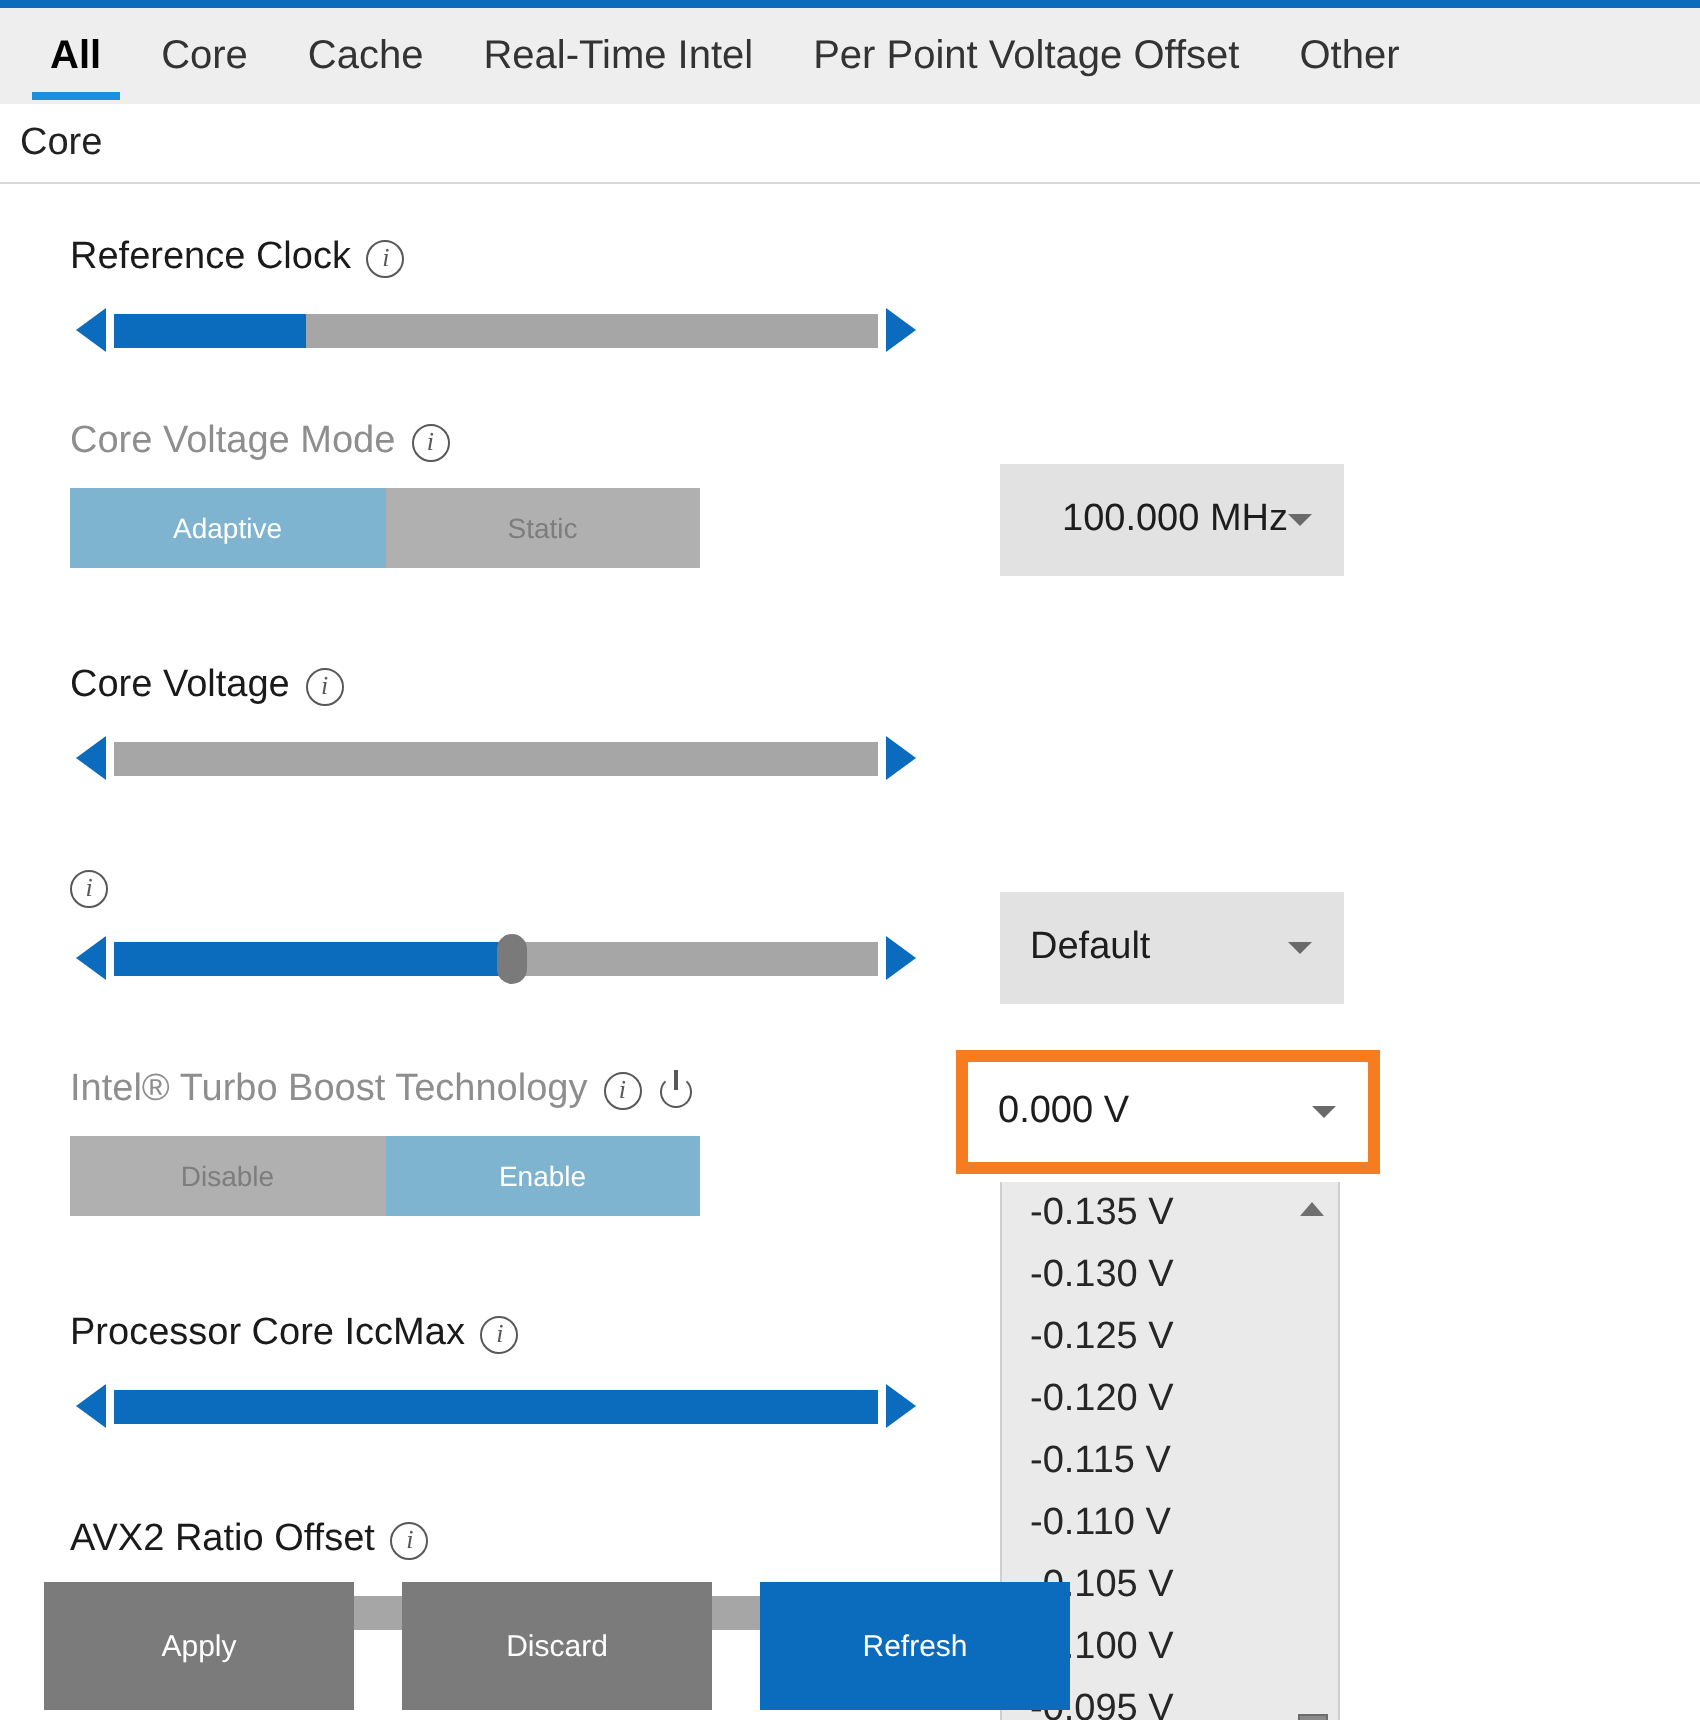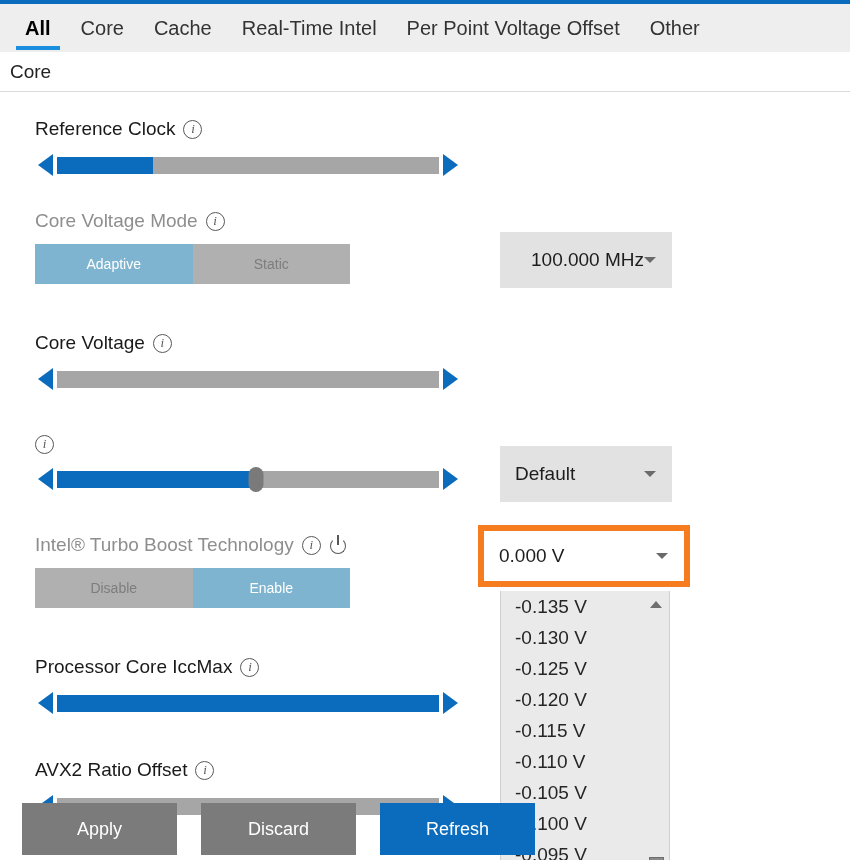--- a/index.html
+++ b/index.html
@@ -298,25 +298,25 @@
   
   .actions {
     position: absolute;
     left: 22px;
     bottom: 5px;
     display: flex;
     gap: 24px;
   }
   .btn {
     width: 155px;
-    height: 52px;
+    height: 64px;
     display: flex;
     align-items: center;
     justify-content: center;
-    font-size: 18px;
+    font-size: 15px;
     color: #ffffff;
     cursor: pointer;
   }
   .btn.gray { background: #7b7b7b; }
   .btn.blue { background: #0b6bbd; }
 </style>
 </head>
 <body>
 
 <div class="top-accent"></div>

